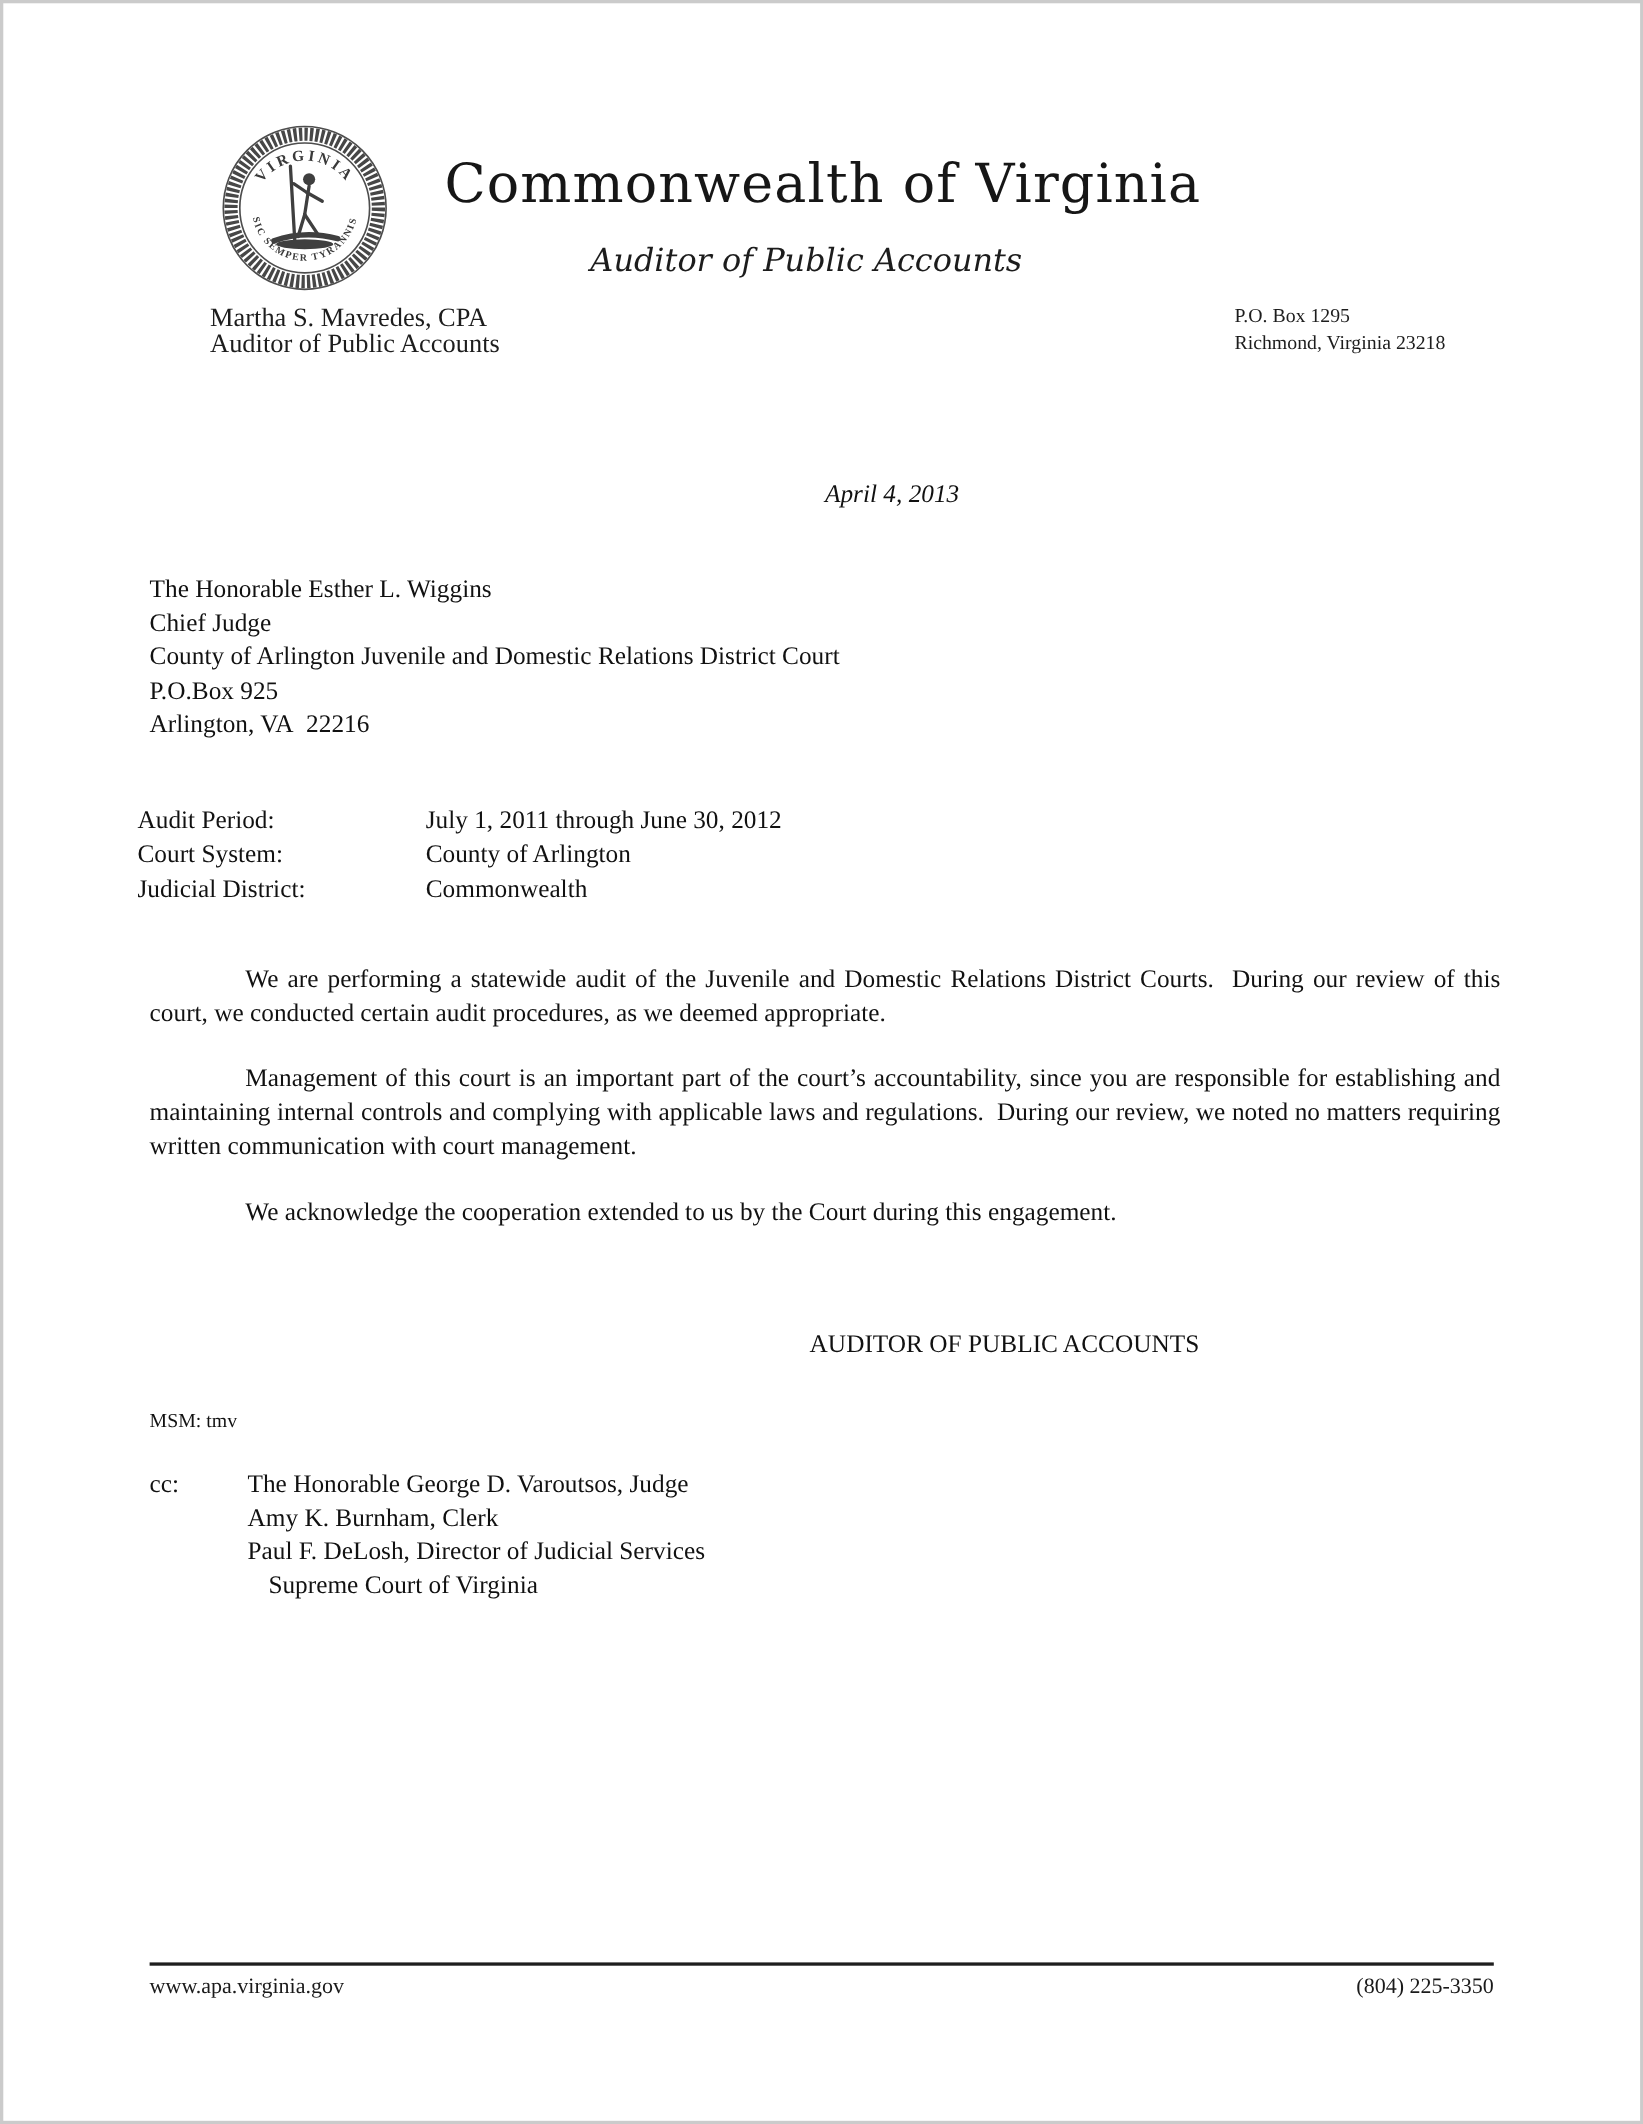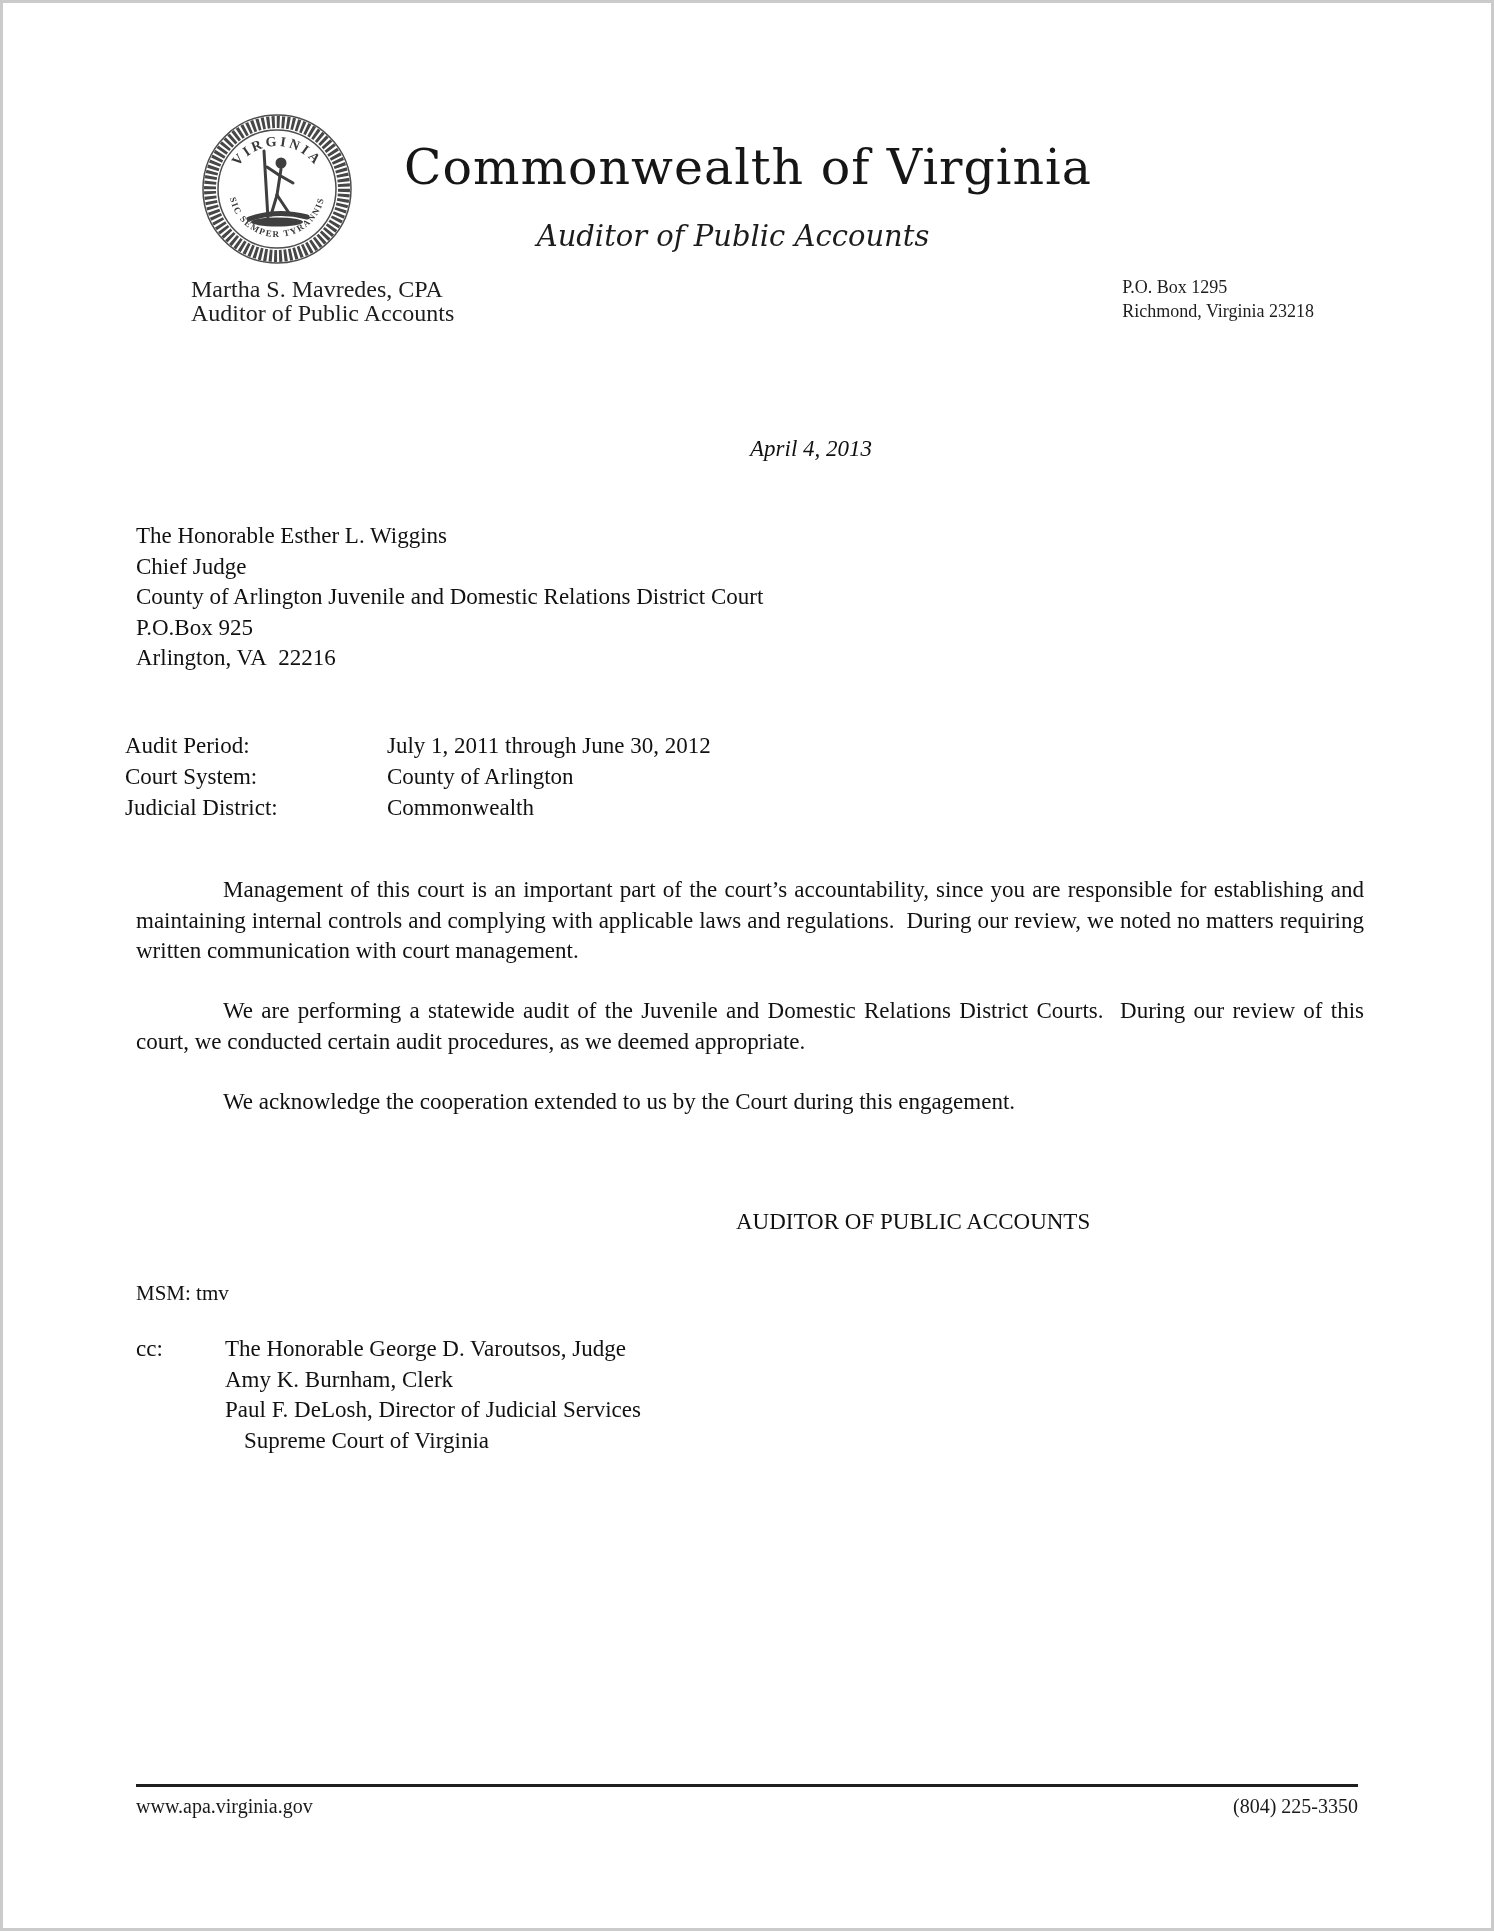--- a/index.html
+++ b/index.html
@@ -95,21 +95,21 @@
   }
   .signature-org {
     position: absolute;
     left: 733px; top: 1206px;
     font-size: 23px;
     white-space: nowrap;
   }
   .reference {
     position: absolute;
     left: 133px; top: 1278px;
-    font-size: 21px;
+    font-size: 18px;
   }
   .cc-block {
     position: absolute;
     left: 133px; top: 1331px;
     display: flex;
     font-size: 23px;
     line-height: 30.5px;
   }
   .cc-label { width: 89px; flex: 0 0 89px; }
   .cc-list .cc-item:nth-child(4) { padding-left: 19px; }
@@ -198,22 +198,22 @@
       <span class="audit-label">Court System:</span>
       <span>County of Arlington</span>
     </div>
     <div class="audit-row">
       <span class="audit-label">Judicial District:</span>
       <span>Commonwealth</span>
     </div>
   </div>
 
   <div class="body-text">
+    <p>We are performing a statewide audit of the Juvenile and Domestic Relations District Courts.&nbsp; During our review of this court, we conducted certain audit procedures, as we deemed appropriate.</p>
     <p>Management of this court is an important part of the court’s accountability, since you are responsible for establishing and maintaining internal controls and complying with applicable laws and regulations.&nbsp; During our review, we noted no matters requiring written communication with court management.</p>
-    <p>We are performing a statewide audit of the Juvenile and Domestic Relations District Courts.&nbsp; During our review of this court, we conducted certain audit procedures, as we deemed appropriate.</p>
     <p>We acknowledge the cooperation extended to us by the Court during this engagement.</p>
   </div>
 
   <div class="signature-org">AUDITOR OF PUBLIC ACCOUNTS</div>
 
   <div class="reference">MSM: tmv</div>
 
   <div class="cc-block">
     <div class="cc-label">cc:</div>
     <div class="cc-list">

